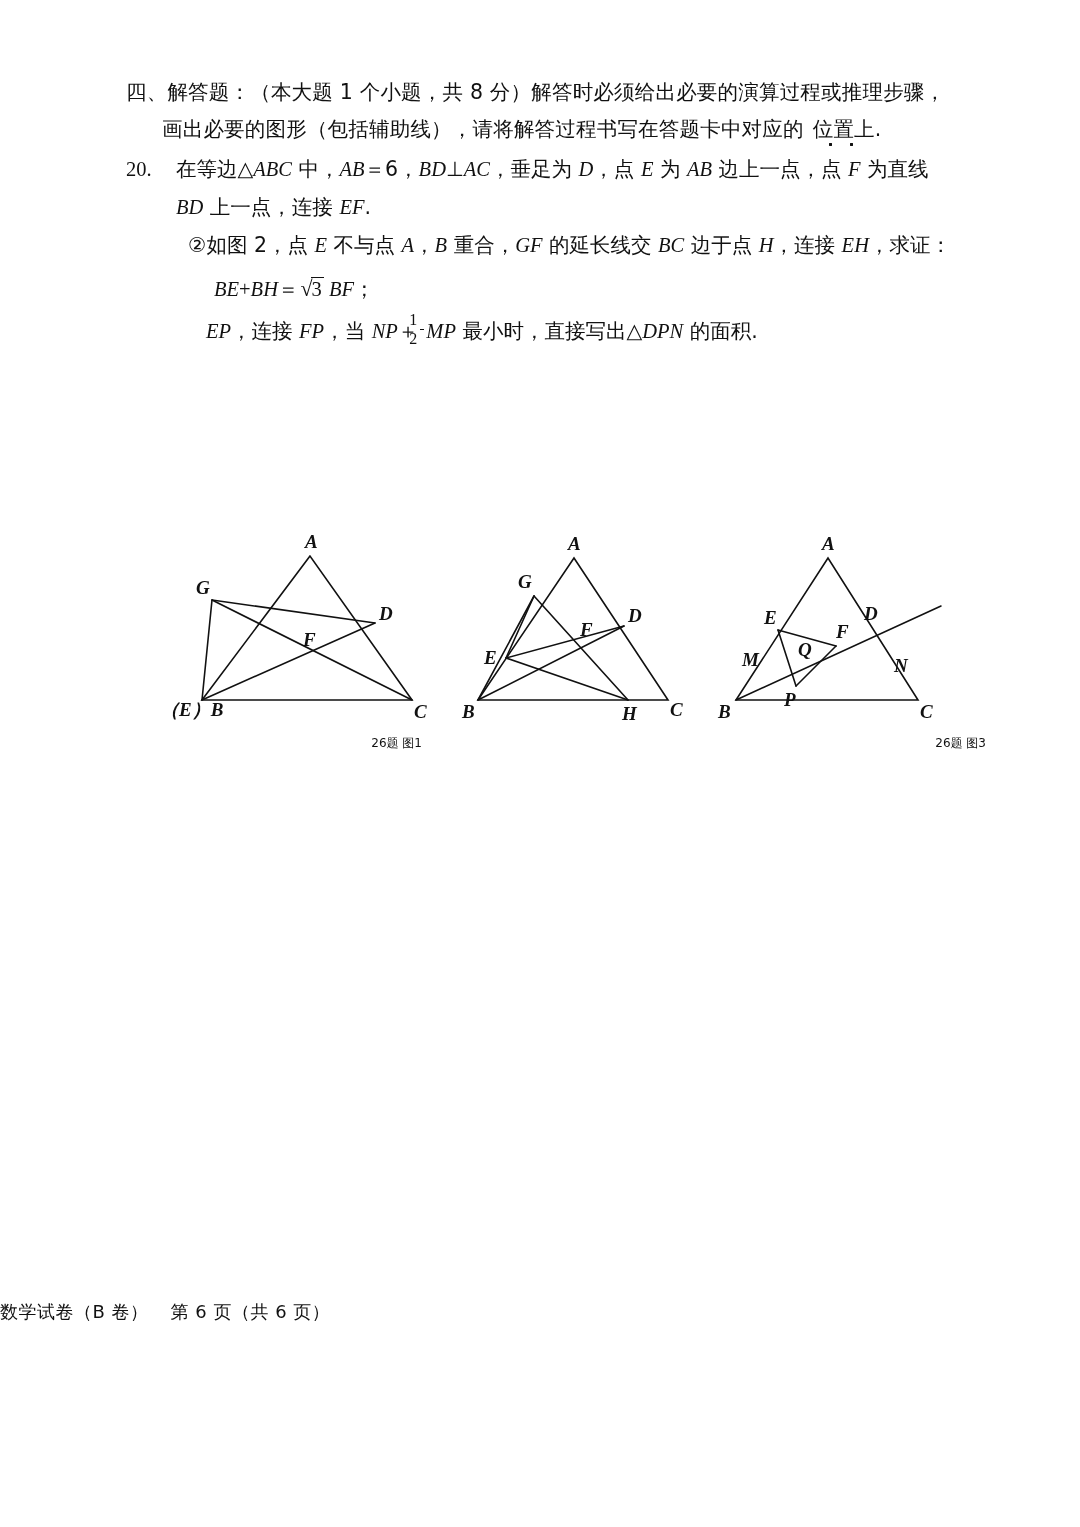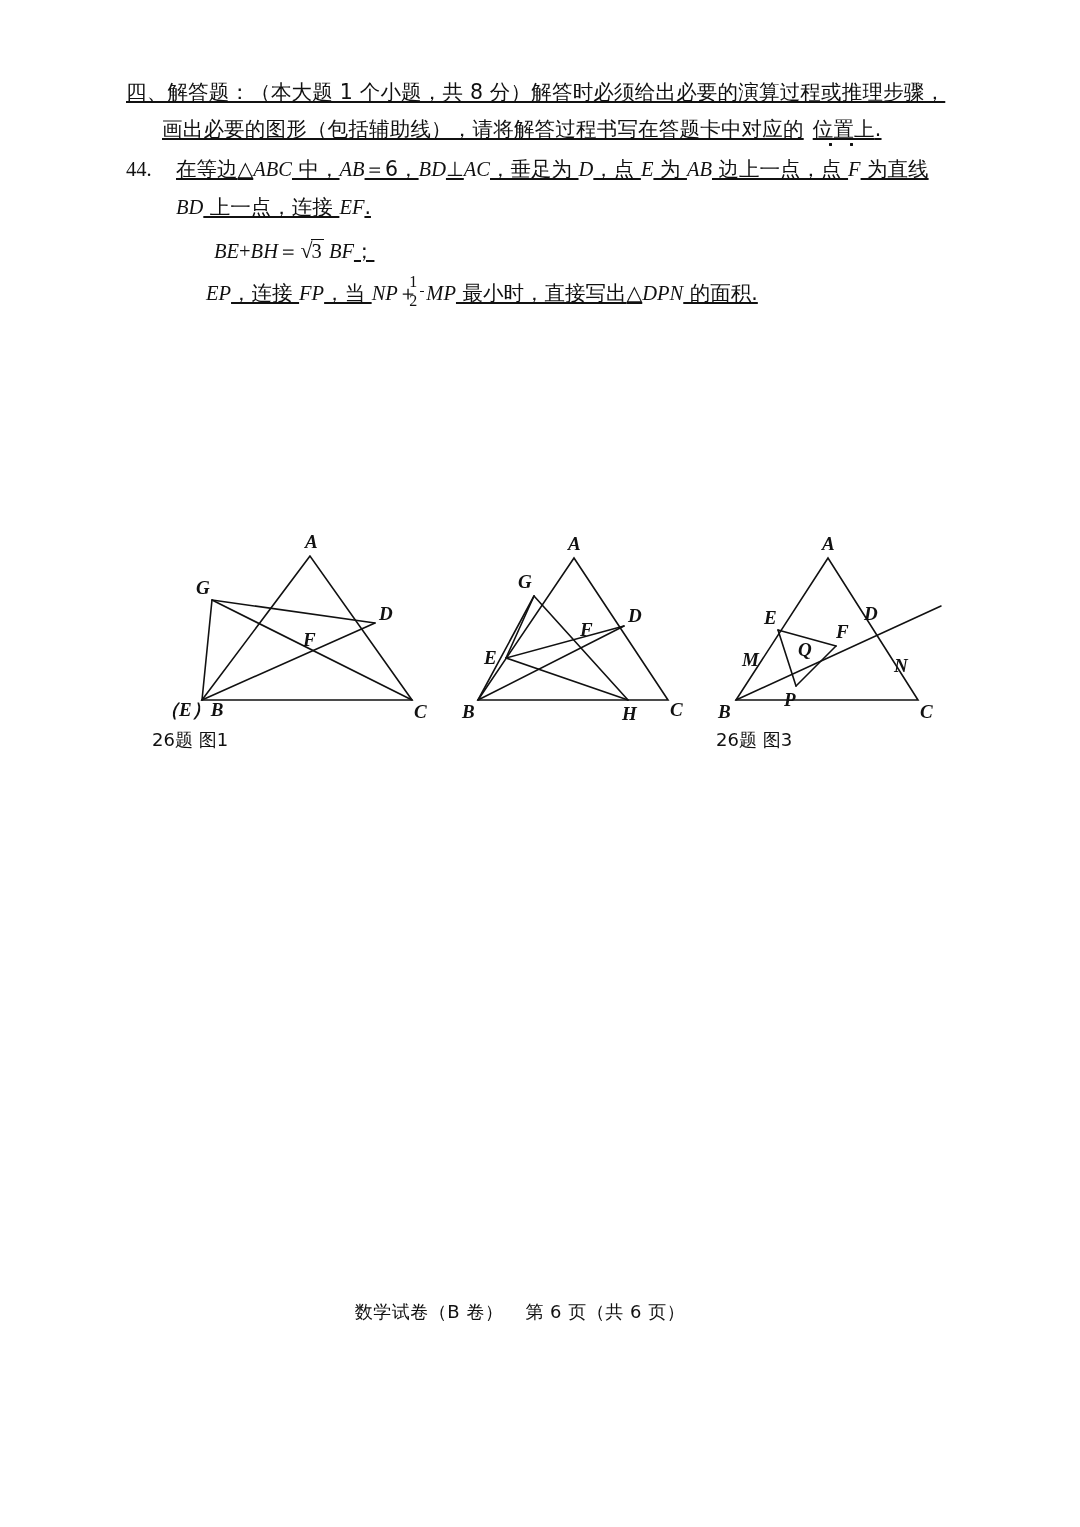--- a/index.html
+++ b/index.html
@@ -73,21 +73,20 @@
 
   
   i, .mi {
     font-family: "Liberation Serif", "DejaVu Serif", serif;
     font-style: italic;
   }
 
   .cjk {
     font-family: "DejaVu Sans", "Liberation Sans", sans-serif;
     font-style: normal;
-    text-decoration: underline;
   }
 
   
   .dotted {
     position: relative;
     margin-left: 9px;
   }
   .dotted::after {
     content: "";
     position: absolute;
@@ -143,74 +142,76 @@
     height: 222px;
   }
   #fig1 { left: 0px; }
   #fig2 { left: 296px; }
   #fig3 { left: 546px; }
   .fig svg { display: block; width: 270px; height: 222px; }
   .fig-cap {
     position: absolute;
     bottom: -2px;
     width: 100%;
-    text-align: left;
-    font-size: 18px;
+    text-align: right;
+    font-size: 12px;
     font-family: "DejaVu Sans", "Liberation Sans", sans-serif;
   }
   #fig1 .fig-cap { transform: translateX(-8px); }
   #fig2 .fig-cap { transform: translateX(-6px); }
   #fig3 .fig-cap { transform: translateX(10px); }
 
   text.lbl {
     font-family: "Liberation Serif", "DejaVu Serif", serif;
     font-style: italic;
     font-weight: bold;
     font-size: 19px;
     fill: #111;
   }
 
   
   .footer {
     position: absolute;
     left: 0;
     top: 1300px;
     width: 1040px;
-    text-align: center;
     font-size: 18px;
     font-family: "DejaVu Sans", "Liberation Sans", sans-serif;
     letter-spacing: 0.5px;
   }
   .footer .gap { display: inline-block; width: 22px; }
 </style>
 </head>
 <body>
 
 <div class="page">
 
   <div class="section-head">
     <span class="cjk">四、解答题：（本大题 1 个小题，共 8 分）解答时必须给出必要的演算过程或推理步骤，</span>
     <span class="ln2"><span class="cjk">画出必要的图形（包括辅助线），请将解答过程书写在答题卡中对应的</span><span class="cjk dotted">位置上</span><span class="cjk">.</span></span>
   </div>
 
   <div class="prob">
 
-    <span class="prob-num">44.</span>
+    <span class="prob-num">20.</span>
 
     <div class="prob-body">
 
       <span class="ind0">
         <span class="cjk">在等边</span><span class="cjk">△</span><i>ABC</i><span class="cjk"> 中，</span><i>AB</i><span class="cjk">＝6，</span><i>BD</i><span class="cjk">⊥</span><i>AC</i><span class="cjk">，垂足为 </span><i>D</i><span class="cjk">，点 </span><i>E</i><span class="cjk"> 为 </span><i>AB</i><span class="cjk"> 边上一点，点 </span><i>F</i><span class="cjk"> 为直线</span>
       </span>
       <span class="ind1">
         <i>BD</i><span class="cjk"> 上一点，连接 </span><i>EF</i><span class="cjk">.</span>
       </span>
 
 
 
+      <span class="sub">
+        <span class="cjk">②如图 2，点 </span><i>E</i><span class="cjk"> 不与点 </span><i>A</i><span class="cjk">，</span><i>B</i><span class="cjk"> 重合，</span><i>GF</i><span class="cjk"> 的延长线交 </span><i>BC</i><span class="cjk"> 边于点 </span><i>H</i><span class="cjk">，连接 </span><i>EH</i><span class="cjk">，求证：</span>
+      </span>
 
       <span class="eqline">
         <i>BE</i><span>+</span><i>BH</i><span>＝</span><span class="sqrt"><span class="rad">√</span><span class="rand">3</span></span><span> </span><i>BF</i><span class="cjk">；</span>
       </span>
 
 
 
       <span class="sub2">
         <span style="padding-left:18px"></span><i>EP</i><span class="cjk">，连接 </span><i>FP</i><span class="cjk">，当 </span><i>NP</i><span>＋</span><span class="frac"><span class="num">1</span><span class="den">2</span></span><i>MP</i><span class="cjk"> 最小时，直接写出</span><span class="cjk">△</span><i>DPN</i><span class="cjk"> 的面积.</span>
       </span>

